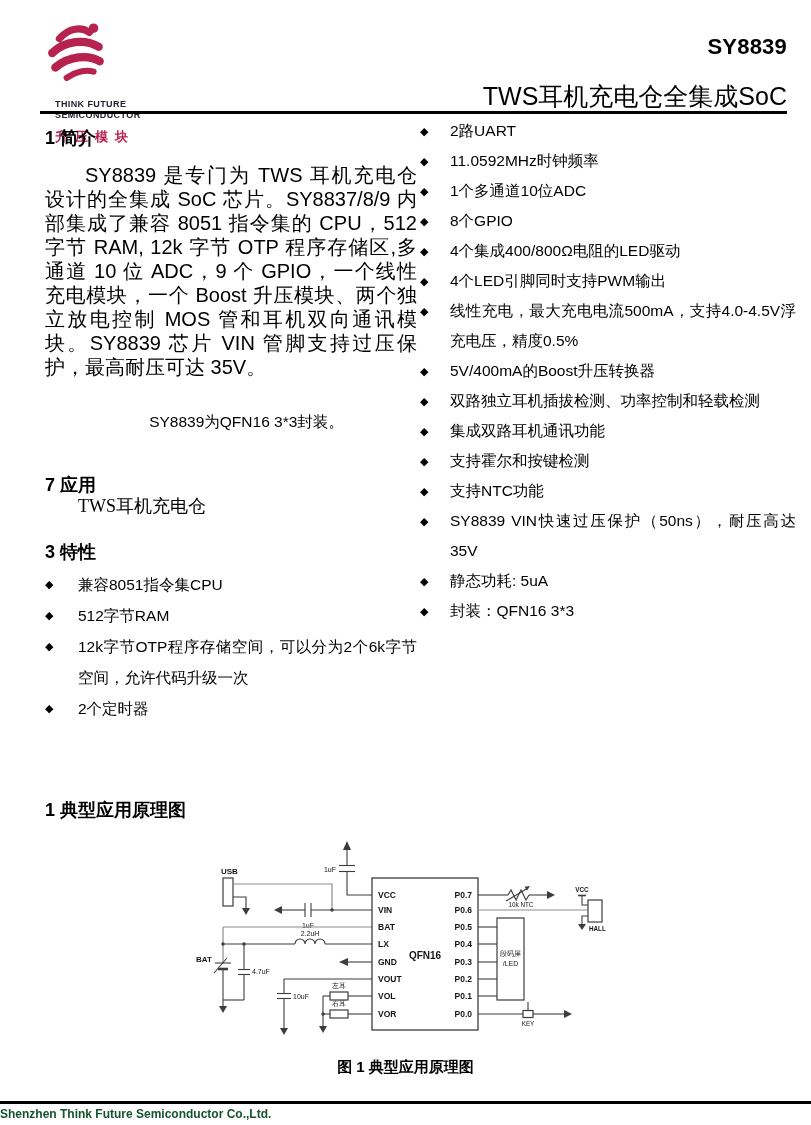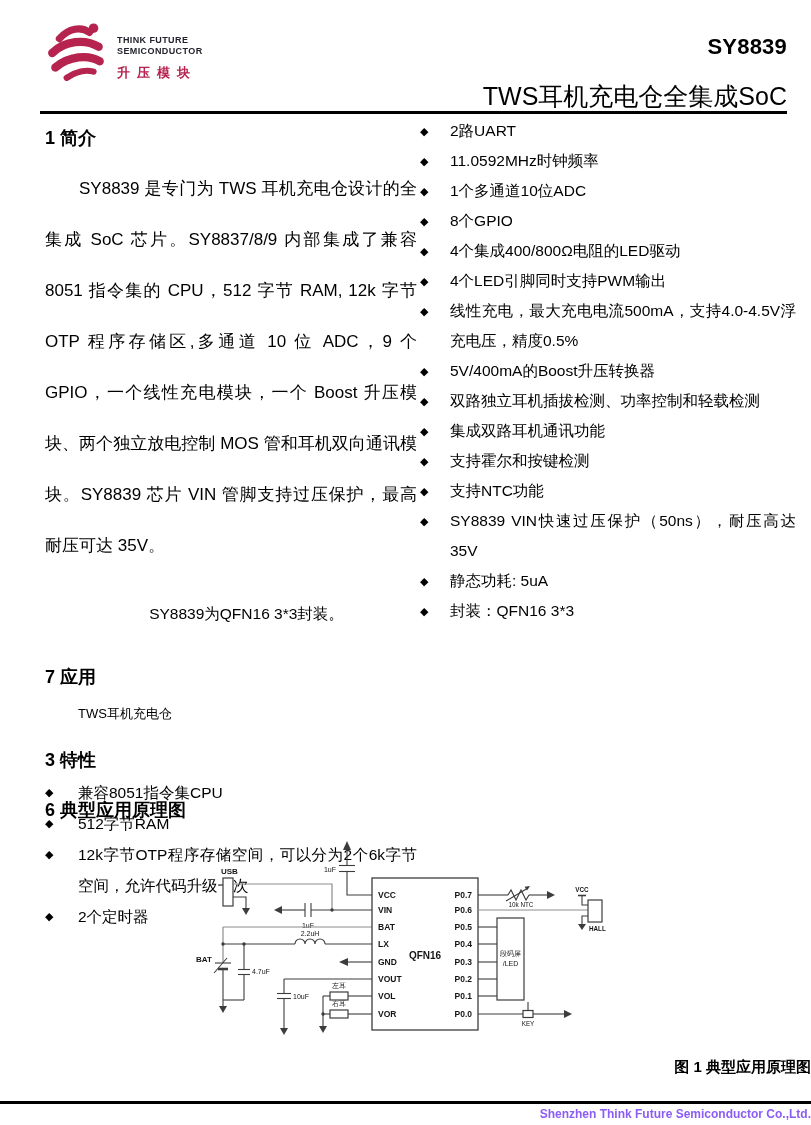--- a/index.html
+++ b/index.html
@@ -2,39 +2,39 @@
 <html><head>
 <meta charset="utf-8">
 <style>
   html,body { margin:0; padding:0; background:#e8e8e8; }
   .page {
     position:relative; width:811px; height:1125px; margin:0 auto;
     background:#ffffff; overflow:hidden; color:#000;
     font-family:"Liberation Sans", sans-serif;
   }
   
-  .logo { position:absolute; left:46px; top:20px; display:flex; align-items:flex-start; }
+  .logo { position:absolute; left:46px; top:20px; display:flex; align-items:flex-start;flex-direction:column; }
   .logo-mark { width:62px; height:64px; }
   .logo-text { margin-left:9px; padding-top:15px; }
   .logo-en { font-size:9px; font-weight:700; color:#23232e; line-height:11px; letter-spacing:.4px; }
   .logo-cn { margin-top:7px; font-size:13px; font-weight:700; color:#b5234e; letter-spacing:7px; white-space:nowrap; }
   .title-block { position:absolute; right:24px; top:34px; text-align:right; }
   .part-number { font-size:22px; font-weight:700; letter-spacing:.2px; }
   .product-title { margin-top:20px; font-size:25px; font-weight:400; }
   .header-rule { position:absolute; left:40px; top:111px; width:747px; height:3px; background:#000; }
 
   
   .col-left  { position:absolute; left:45px;  top:120px; width:372px; }
   .col-right { position:absolute; left:420px; top:116px; width:376px; }
   .sec-h { font-size:18px; font-weight:700; margin:0; line-height:21px; }
   .sec-h.first { margin-top:8px; }
-  .intro-p  { font-size:17px; line-height:51px; text-align:justify; text-indent:2em; margin:14px 0 0 0; }
+  .intro-p  { font-size:20px; line-height:24px; text-align:justify; text-indent:2em; margin:14px 0 0 0; }
   .intro-p2 { font-size:15.5px; line-height:38px; text-indent:2em; margin:24px 0 0 0;text-align:center; }
   .h-app  { margin-top:34px; }
-  .app-body { font-size:13px; line-height:20px; margin:16px 0 0 33px; }
+  .app-body { font-size:18px; line-height:20px; margin:0 0 0 33px;font-family:Liberation Serif, serif; }
   .h-feat { margin-top:26px; }
   ul.bullets { list-style:none; margin:6px 0 0 0; padding:0; }
   ul.bullets li { display:flex; font-size:15.5px; }
   .col-left  ul.bullets li { line-height:31px; }
   .col-right ul.bullets li { line-height:30px; }
   .bullets .d { flex:none; font-size:11px; }
   .col-left  .bullets .d { width:33px; }
   .col-right .bullets .d { width:30px; }
   .bullets .t { flex:1; text-align:justify; }
 
@@ -46,23 +46,23 @@
   .wg { stroke:#8d8d8d; stroke-width:1.2; fill:none; }
   .box { stroke:#3c3c3c; stroke-width:1.2; fill:#fff; }
   .fg { fill:#3c3c3c; stroke:none; }
   .st  { fill:#141414; font-size:7px; }
   .stb { fill:#141414; font-size:8px; font-weight:700; }
   .pin { fill:#141414; font-size:8.5px; font-weight:700; }
   .chipname { fill:#141414; font-size:10px; font-weight:700; }
   .tiny  { fill:#141414; font-size:6.3px; }
   .tinyb { fill:#141414; font-size:6.3px; font-weight:700; }
 
-  .figure-caption { position:absolute; left:0; top:1058px; width:811px; text-align:right; font-size:15px; font-weight:700; }
+  .figure-caption { position:absolute; left:0; top:1058px; width:811px; text-align:center; font-size:15px; font-weight:700; }
   .footer-rule { position:absolute; left:0; top:1101px; width:811px; height:3px; background:#000; }
-  .footer-text { position:absolute; left:0; top:1107px; width:811px; text-align:right; font-size:12px; font-weight:700; color:#8b5cf6; }
+  .footer-text { position:absolute; left:0; top:1107px; width:811px; text-align:left; font-size:12px; font-weight:700; color:#14532d; }
 </style>
 </head>
 <body>
 
 <div class="page">
 
   <div class="logo">
     <svg class="logo-mark" viewBox="0 0 60 60">
       <g fill="none" stroke="#b5234e" stroke-linecap="round">
         <circle cx="46" cy="7" r="4.6" fill="#b5234e" stroke="none"></circle>
@@ -173,21 +173,21 @@
           <span class="d">◆</span>
           <span class="t">静态功耗: 5uA</span>
         </li>
       <li>
           <span class="d">◆</span>
           <span class="t">封装：QFN16 3*3</span>
         </li>
     </ul>
   </div>
 
-  <div class="sch-h">6 典型应用原理图</div>
+  <div class="sch-h">1 典型应用原理图</div>
 
   <div class="schematic">
     <svg viewBox="0 0 460 215" width="460" height="215">
 
       <g>
         <polygon class="fg" points="153,12 161,12 157,3"></polygon>
         <line class="w" x1="157" y1="12" x2="157" y2="27"></line>
         <line class="w" x1="149" y1="27.5" x2="165" y2="27.5"></line>
         <line class="w" x1="149" y1="33.5" x2="165" y2="33.5"></line>
         <polyline class="w" points="157,33.5 157,57 182,57"></polyline>

